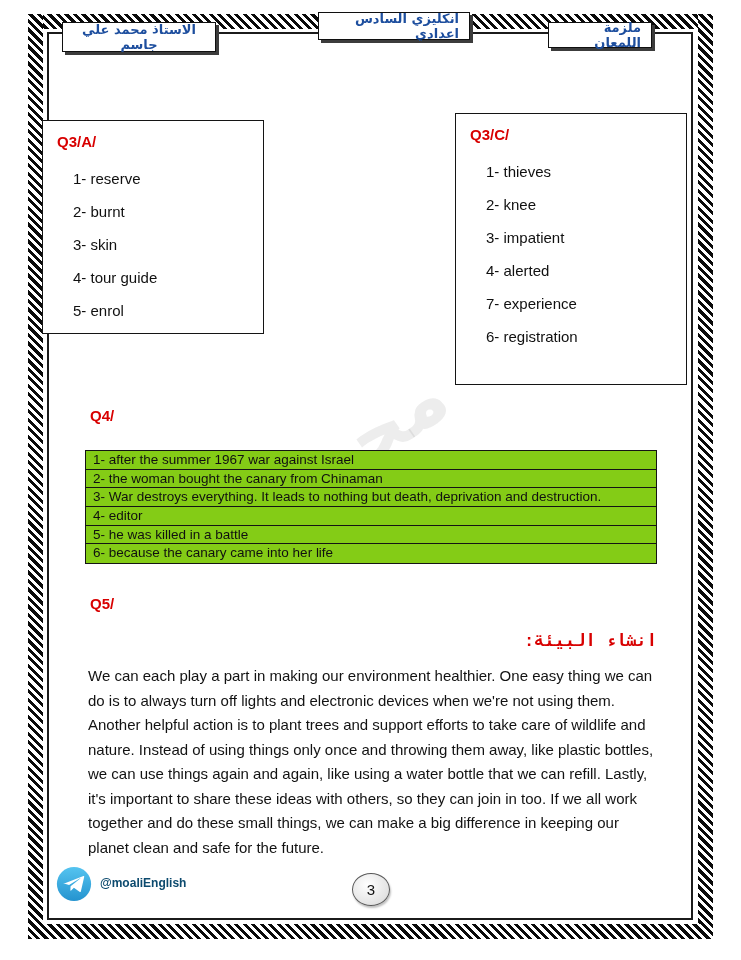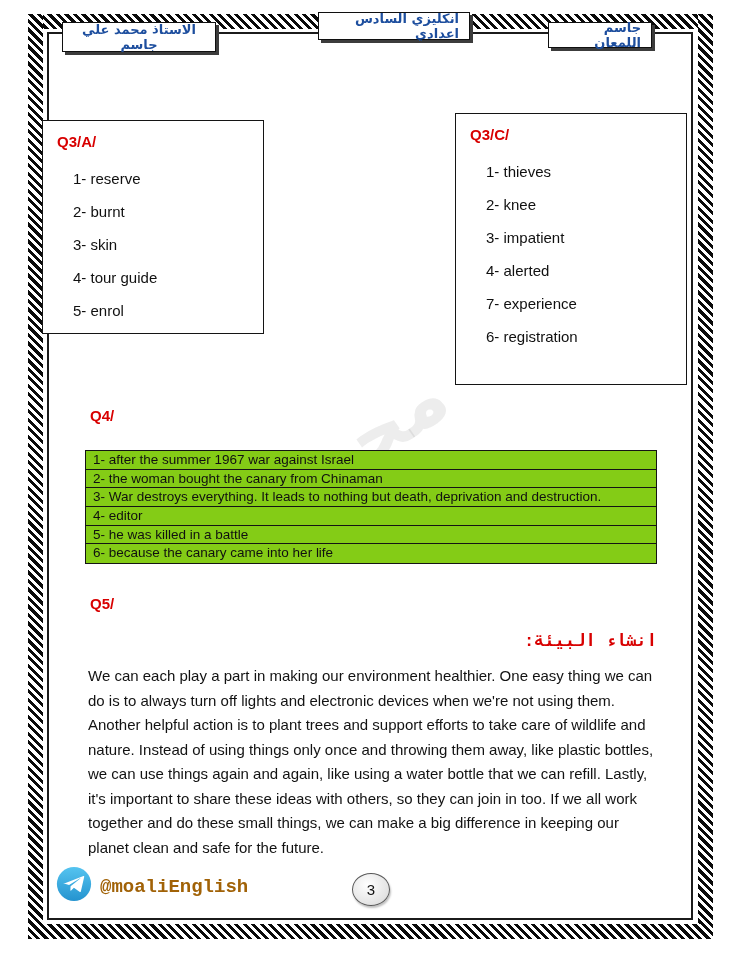--- a/index.html
+++ b/index.html
@@ -68,22 +68,22 @@
   }
   
   .watermark {
     position:absolute; left:255px; top:400px; font-size:78px; font-weight:bold;
     color:rgba(110,110,110,0.12); transform:rotate(-35deg);
     font-family:"DejaVu Sans", sans-serif; pointer-events:none; user-select:none;
   }
   
   .tg-icon { position:absolute; left:56px; top:866px; width:36px; height:36px; cursor:pointer; }
   .tg-handle {
-    position:absolute; left:100px; top:876px; color:#a16207; font-weight:bold;
-    font-size:19px; cursor:pointer;font-family:Liberation Mono, monospace;
+    position:absolute; left:100px; top:876px; color:#0c4a6e; font-weight:bold;
+    font-size:12px; cursor:pointer;
   }
   .page-oval {
     position:absolute; left:352px; top:873px; width:38px; height:33px;
     border:1.5px solid #5a5a5a; border-radius:50%;
     background:radial-gradient(ellipse at 40% 35%, #ffffff 0%, #e3e3e3 70%, #cfcfcf 100%);
     display:flex; align-items:center; justify-content:center;
     font-size:15px; color:#111; box-shadow:1px 2px 2px rgba(0,0,0,0.25);
   }
 </style>
 </head>
@@ -93,21 +93,21 @@
 
   <div class="hatch hatch-top"></div>
   <div class="hatch hatch-left"></div>
   <div class="hatch hatch-right"></div>
   <div class="hatch hatch-bottom"></div>
   <div class="inner-line"></div>
 
   <div class="watermark">محمد</div>
 
   <div class="hdr-box hdr-right">
-    <span>جاسم اللمعان</span>
+    <span>ملزمة اللمعان</span>
   </div>
   <div class="hdr-box hdr-middle">
     <span>انكليزي السادس اعدادي</span>
   </div>
   <div class="hdr-box hdr-left">
     <span>الاستاذ محمد علي جاسم</span>
   </div>
 
   <div class="qbox qbox-a">
     <div class="qtitle">Q3/A/</div>

